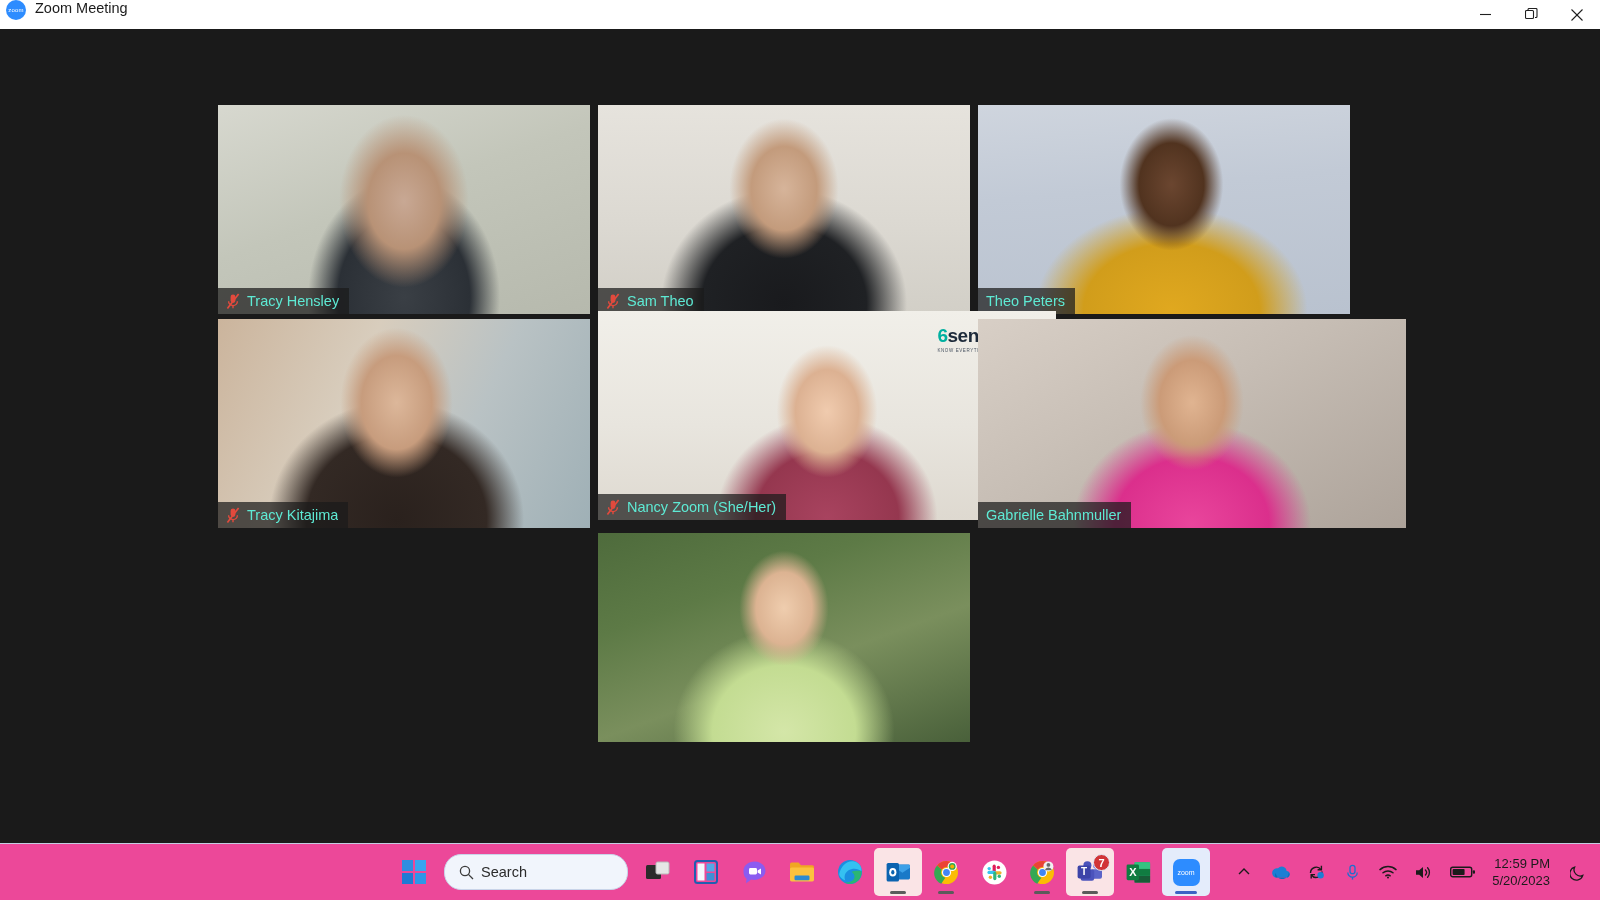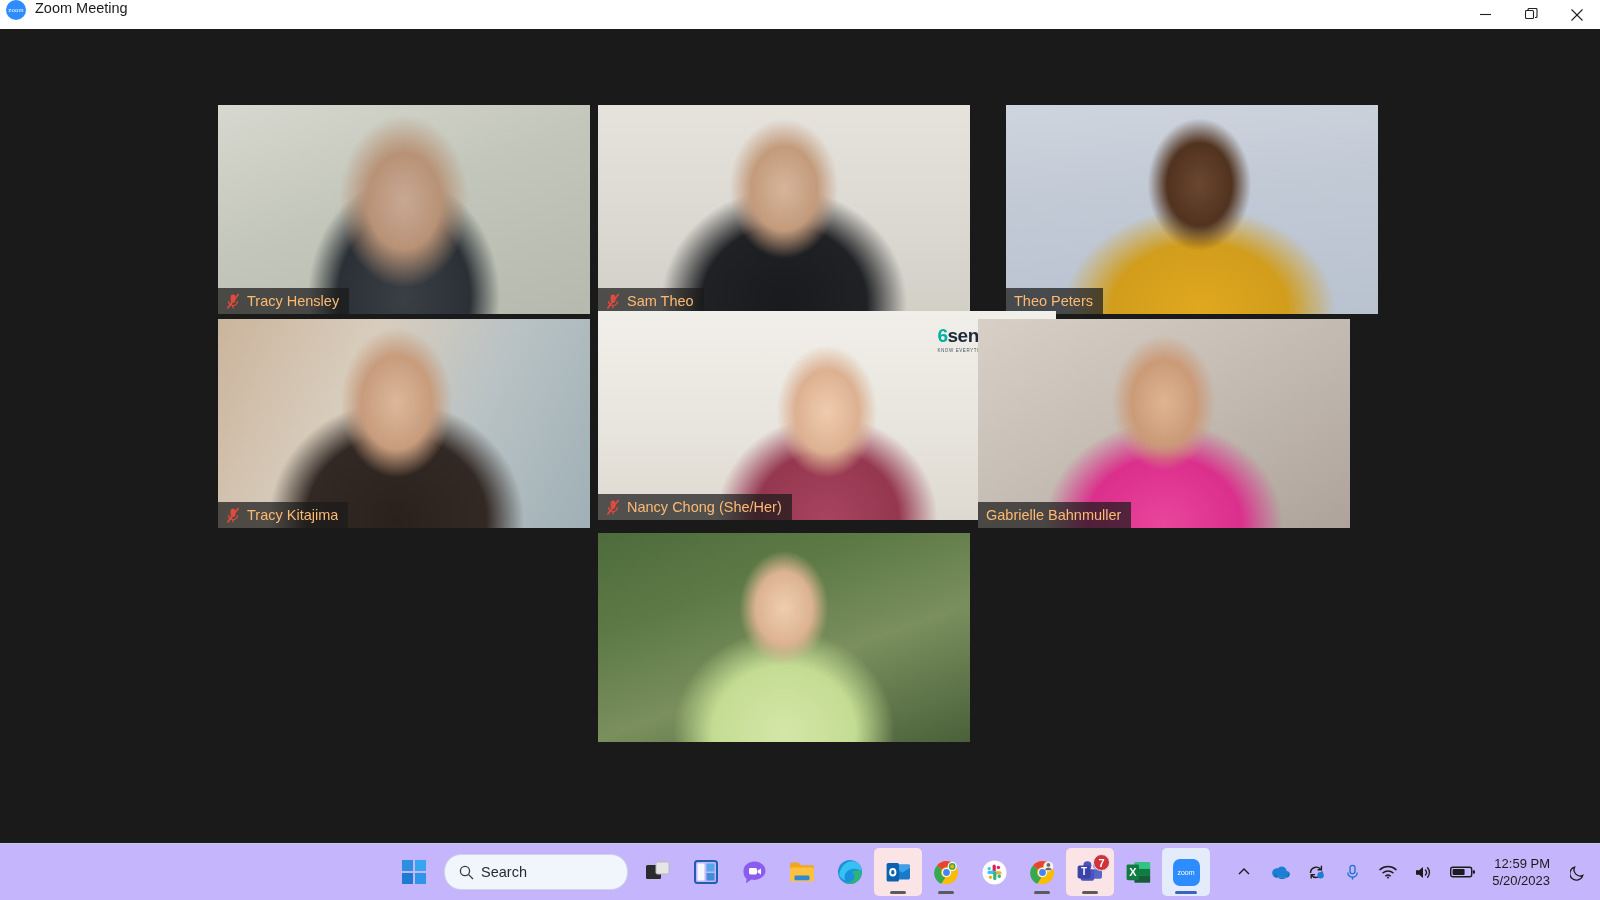--- a/index.html
+++ b/index.html
@@ -60,41 +60,41 @@
   .tile .video {
     position: absolute; inset: 0;
   }
   .namebar {
     position: absolute;
     left: 0; bottom: 0;
     height: 26px;
     display: flex; align-items: center;
     padding: 0 10px 0 8px;
     background: rgba(26,26,26,0.72);
-    color: #fdba74;
+    color: #5eead4;
     font-size: 14.5px;
     white-space: nowrap;
     max-width: 100%;
     box-sizing: border-box;
   }
   .namebar .label { overflow: hidden; text-overflow: clip; }
   .mic-muted {
     width: 14px; height: 17px;
     margin-right: 7px;
     flex: 0 0 auto;
     position: relative;
   }
   .mic-muted svg { display: block; }
 
   
   .taskbar {
     position: absolute;
     left: 0; bottom: 0;
     width: 1600px; height: 56px;
-    background: #c4b5fd;
+    background: #ec4899;
     border-top: 1px solid #c3cde2;
     display: flex; align-items: center;
   }
   .tb-center {
     position: absolute; left: 50%; transform: translateX(-50%);
     display: flex; align-items: center; gap: 0px;
   }
   .tb-item {
     width: 48px; height: 48px;
     display: flex; align-items: center; justify-content: center;
@@ -248,21 +248,21 @@
             <rect x="4.6" y="1.5" width="4.8" height="8.4" rx="2.4" fill="#e24a3d"></rect>
             <path d="M2.6 8.2a4.4 4.4 0 0 0 8.8 0" fill="none" stroke="#e24a3d" stroke-width="1.4"></path>
             <line x1="7" y1="12.4" x2="7" y2="15.2" stroke="#e24a3d" stroke-width="1.4"></line>
             <line x1="1.4" y1="15.6" x2="12.6" y2="0.9" stroke="#e24a3d" stroke-width="1.7"></line>
           </svg>
         </span>
         <span class="label">Sam Theo</span>
       </div>
     </div>
 
-    <div class="tile" style="left:978px; top:76px; width:372px; height:209px;margin-left:28px;">
+    <div class="tile" style="left:978px; top:76px; width:372px; height:209px;">
       <div class="video v-theo"></div>
       <div class="namebar">
         <span class="label">Theo Peters</span>
       </div>
     </div>
 
     <div class="tile" style="left:218px; top:290px; width:372px; height:209px;">
       <div class="video v-jessie"></div>
       <div class="namebar">
         <span class="mic-muted">
@@ -285,25 +285,25 @@
       </div>
       <div class="namebar">
         <span class="mic-muted">
           <svg width="14" height="17" viewBox="0 0 14 17">
             <rect x="4.6" y="1.5" width="4.8" height="8.4" rx="2.4" fill="#e24a3d"></rect>
             <path d="M2.6 8.2a4.4 4.4 0 0 0 8.8 0" fill="none" stroke="#e24a3d" stroke-width="1.4"></path>
             <line x1="7" y1="12.4" x2="7" y2="15.2" stroke="#e24a3d" stroke-width="1.4"></line>
             <line x1="1.4" y1="15.6" x2="12.6" y2="0.9" stroke="#e24a3d" stroke-width="1.7"></line>
           </svg>
         </span>
-        <span class="label">Nancy Chong (She/Her)</span>
-      </div>
-    </div>
-
-    <div class="tile" style="left:978px; top:290px; width:372px; height:209px;">
+        <span class="label">Nancy Zoom (She/Her)</span>
+      </div>
+    </div>
+
+    <div class="tile" style="left:978px; top:290px; width:428px; height:209px;">
       <div class="video v-gaby"></div>
       <div class="namebar">
         <span class="label">Gabrielle Bahnmuller</span>
       </div>
     </div>
 
     <div class="tile" style="left:598px; top:504px; width:372px; height:209px;">
       <div class="video v-melissa"></div>
     </div>
 

